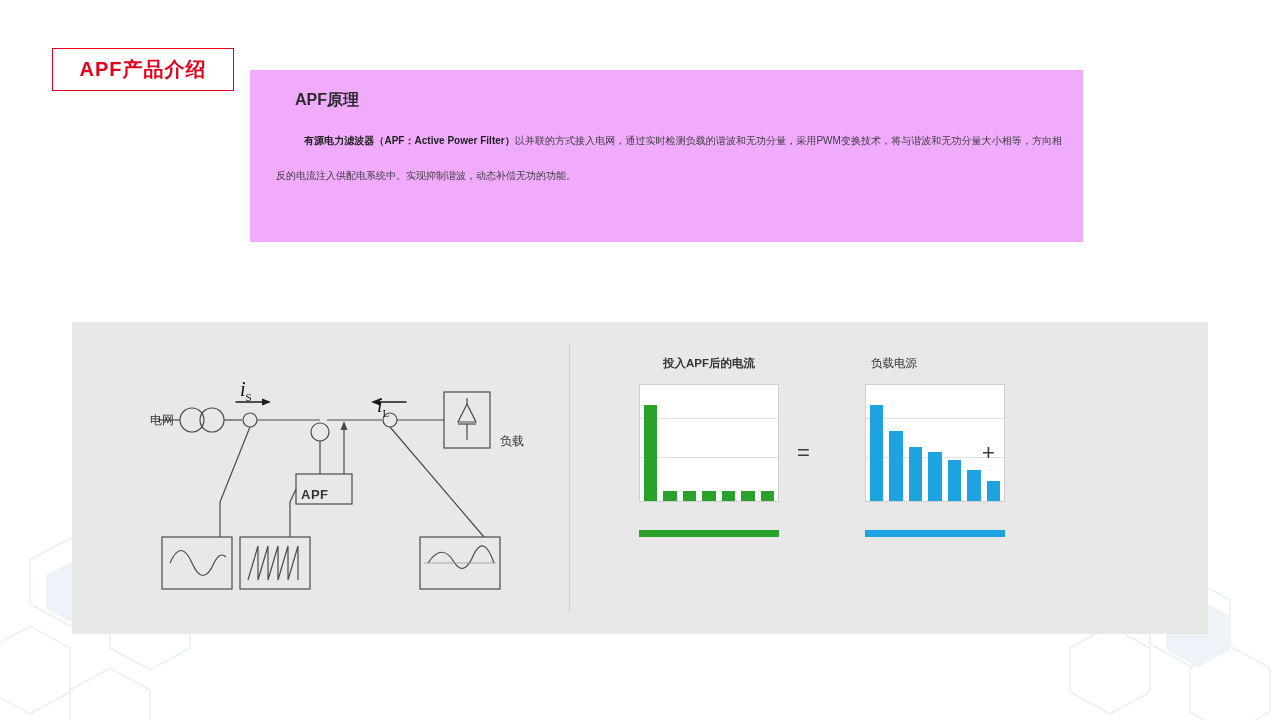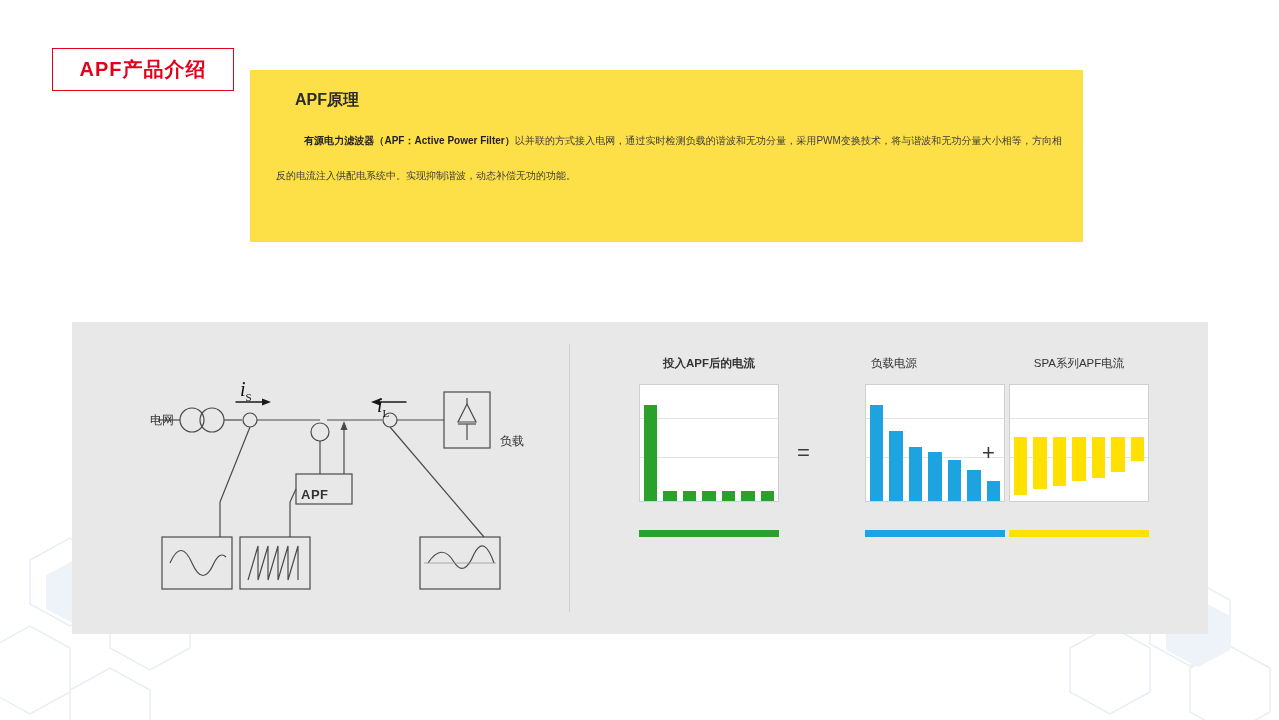--- a/index.html
+++ b/index.html
@@ -45,21 +45,21 @@
     white-space: nowrap;
   }
 
   
   .text-card {
     position: absolute;
     left: 250px;
     top: 70px;
     width: 833px;
     height: 172px;
-    background: #fde047;
+    background: #f0abfc;
     z-index: 4;
   }
   .card-heading {
     position: absolute;
     left: 45px;
     top: 20px;
     font-size: 16px;
     font-weight: bold;
     color: #2b2b2b;
   }
@@ -341,32 +341,15 @@
           <div class="bar" style="height:41px;background:#1ca3e0;"></div>
           <div class="bar" style="height:31px;background:#1ca3e0;"></div>
           <div class="bar" style="height:20px;background:#1ca3e0;"></div>
         </div>
       </div>
       <div class="baseline" style="top:28px;background:#1ca3e0;position:relative;"></div>
     </div>
 
     <div class="op" style="left:413px;">+</div>
 
-    <div class="chart-block" style="left:440px;">
-      <div class="chart-title">SPA系列APF电流</div>
-      <div class="chart-frame">
-        <div class="gridline" style="top:33px;"></div>
-        <div class="gridline" style="top:72px;"></div>
-        <div class="bars hang">
-          <div class="bar" style="height:58px;background:#ffe000;"></div>
-          <div class="bar" style="height:52px;background:#ffe000;"></div>
-          <div class="bar" style="height:49px;background:#ffe000;"></div>
-          <div class="bar" style="height:44px;background:#ffe000;"></div>
-          <div class="bar" style="height:41px;background:#ffe000;"></div>
-          <div class="bar" style="height:35px;background:#ffe000;"></div>
-          <div class="bar" style="height:24px;background:#ffe000;"></div>
-        </div>
-      </div>
-      <div class="baseline" style="top:28px;background:#ffe000;position:relative;"></div>
-    </div>
 
   </div>
 </div>
 
 </body></html>

